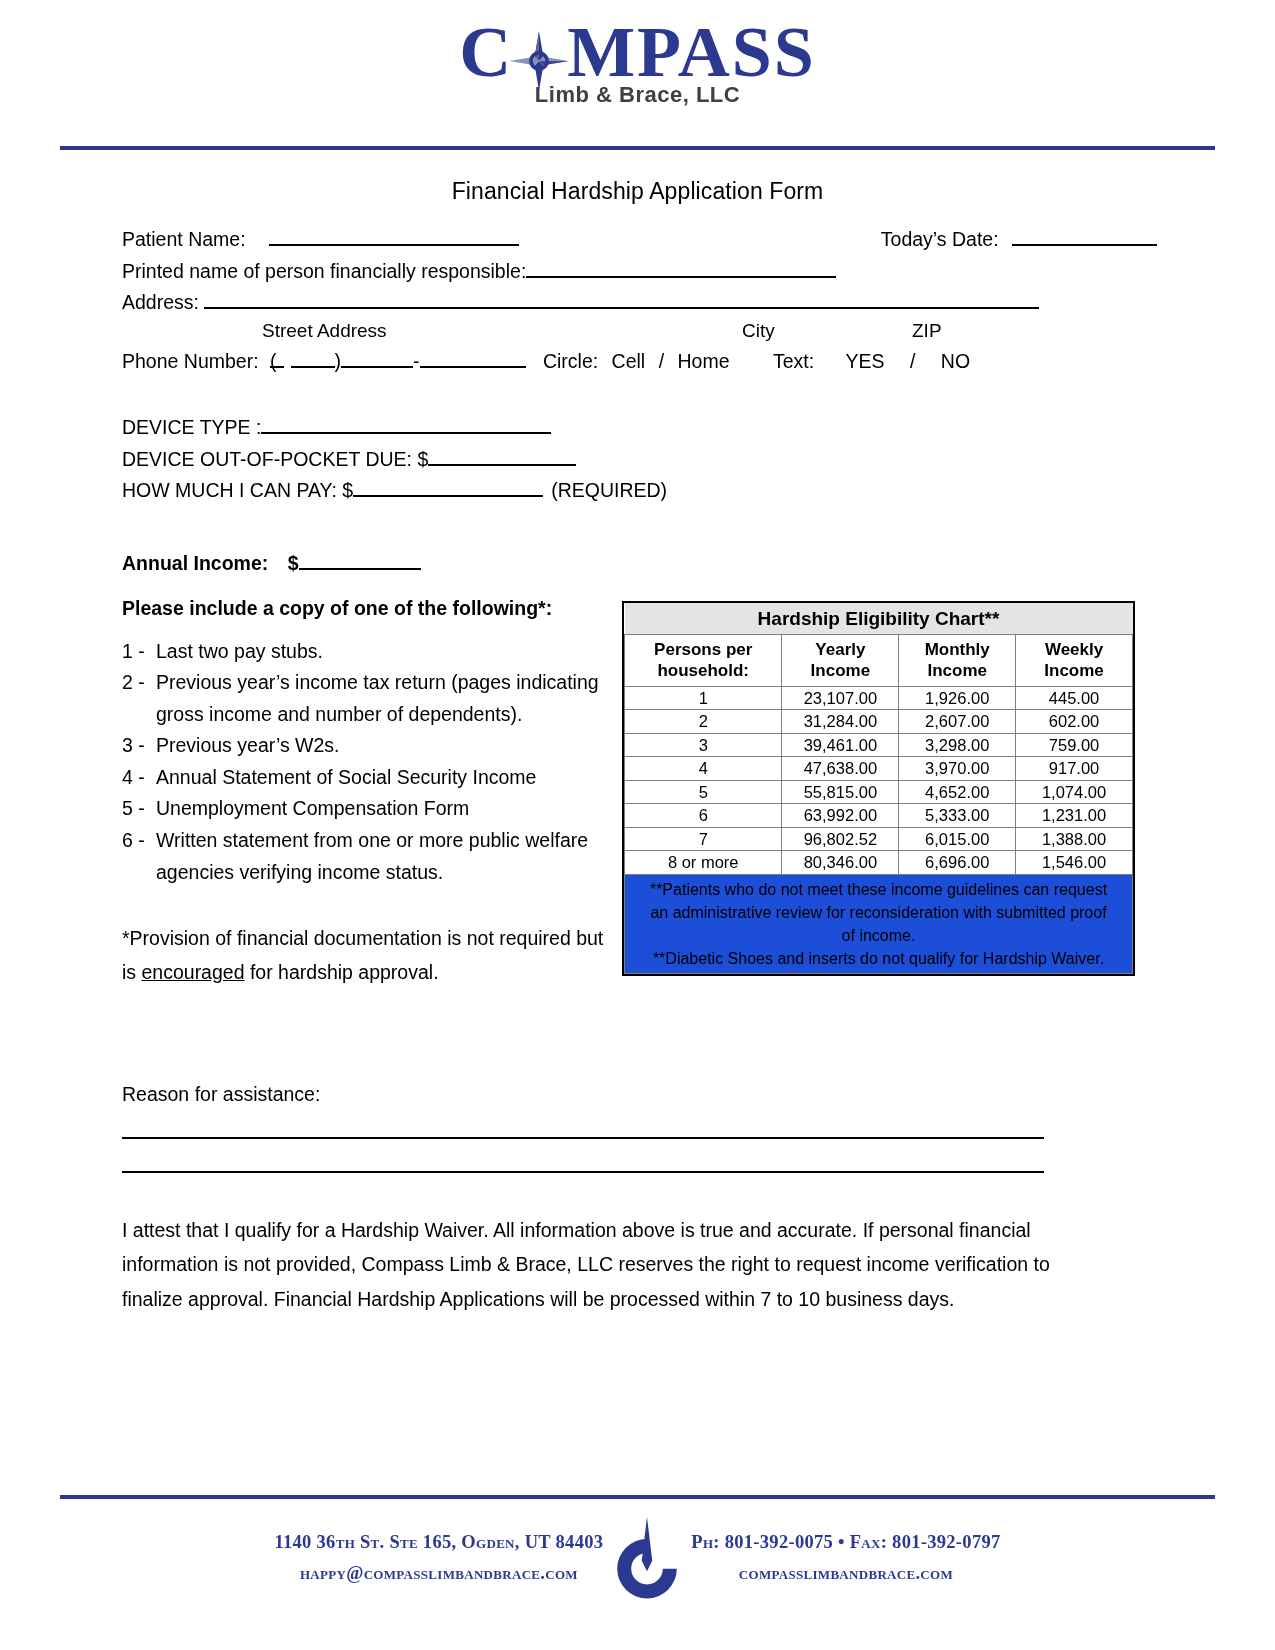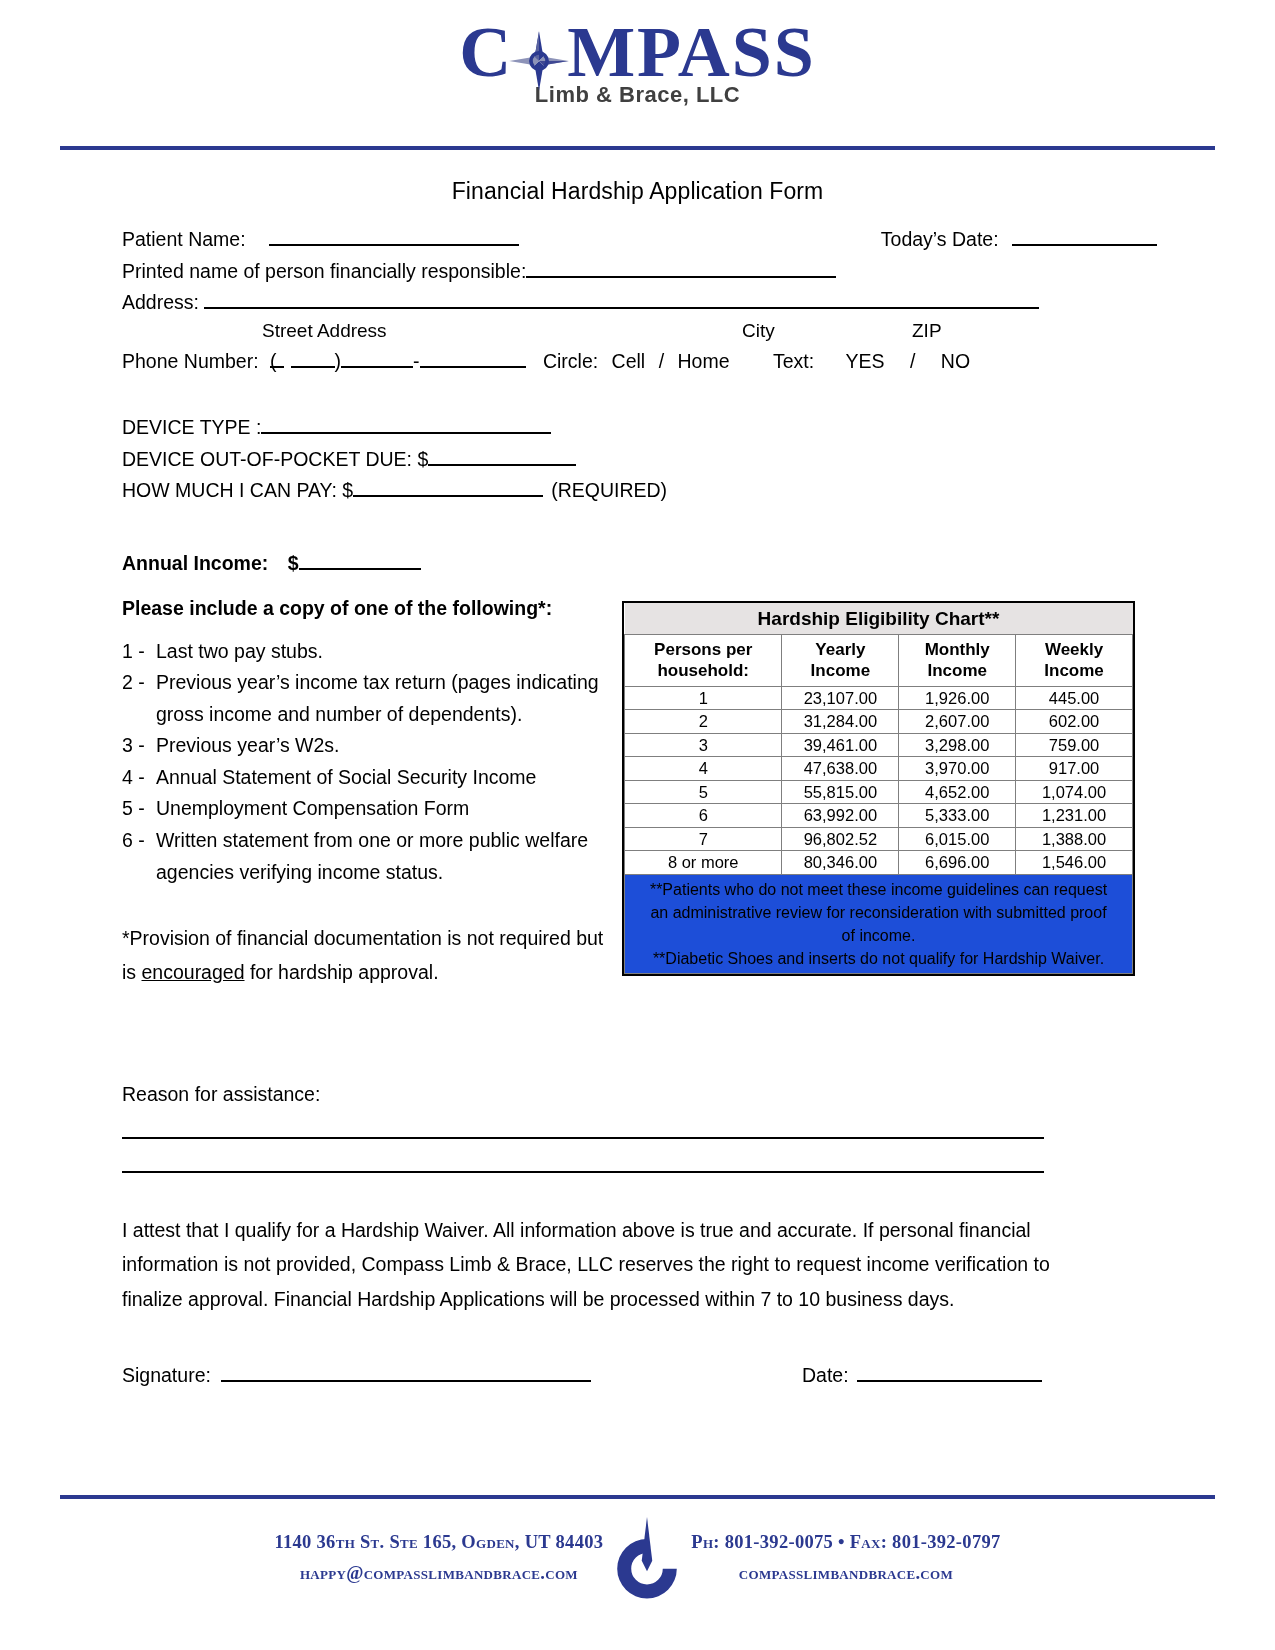--- a/index.html
+++ b/index.html
@@ -487,26 +487,20 @@
         </table>
       </div>
     </div>
 
     <div class="reason-label">Reason for assistance:</div>
     <div class="long-line"></div>
     <div class="long-line"></div>
 
     <div class="attest">I attest that I qualify for a Hardship Waiver. All information above is true and accurate. If personal financial information is not provided, Compass Limb &amp; Brace, LLC reserves the right to request income verification to finalize approval. Financial Hardship Applications will be processed within 7 to 10 business days.</div>
 
-    <div class="sig-row">
-      <span>Signature:</span><span class="blank" style="width:370px;margin-left:10px;"></span>
-      <span class="sig-date">
-        <span>Date:</span><span class="blank" style="width:185px;margin-left:8px;"></span>
-      </span>
-    </div>
 
   </div>
 </div>
 
 <div class="footer">
   <div class="footer-rule"></div>
   <div class="footer-inner">
     <div class="f-block">
       <div style="font-variant: small-caps;">1140 36th St. Ste 165, Ogden, UT 84403</div>
       <div style="font-variant: small-caps;">happy@compasslimbandbrace.com</div>

